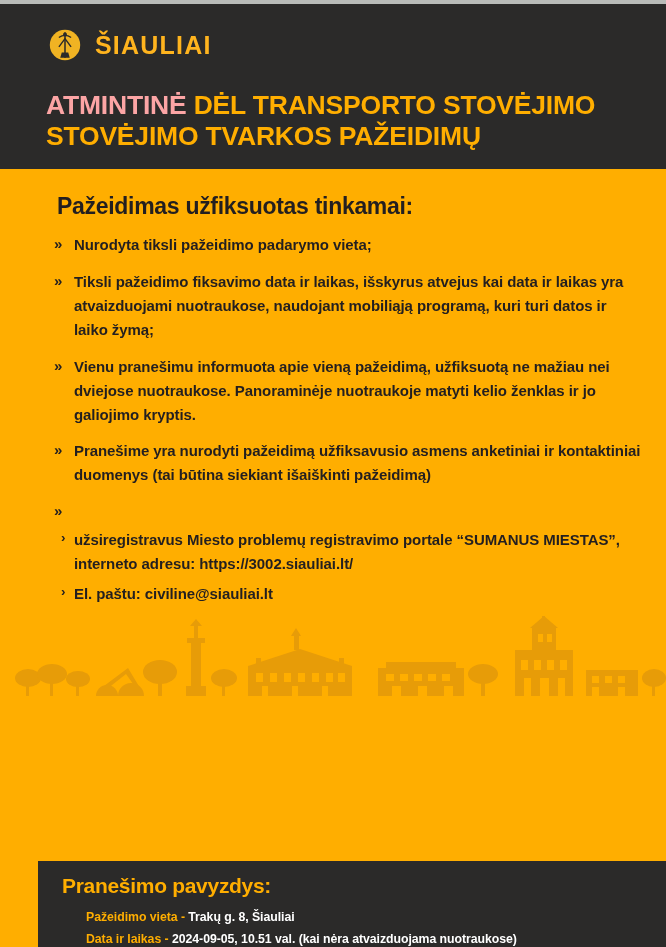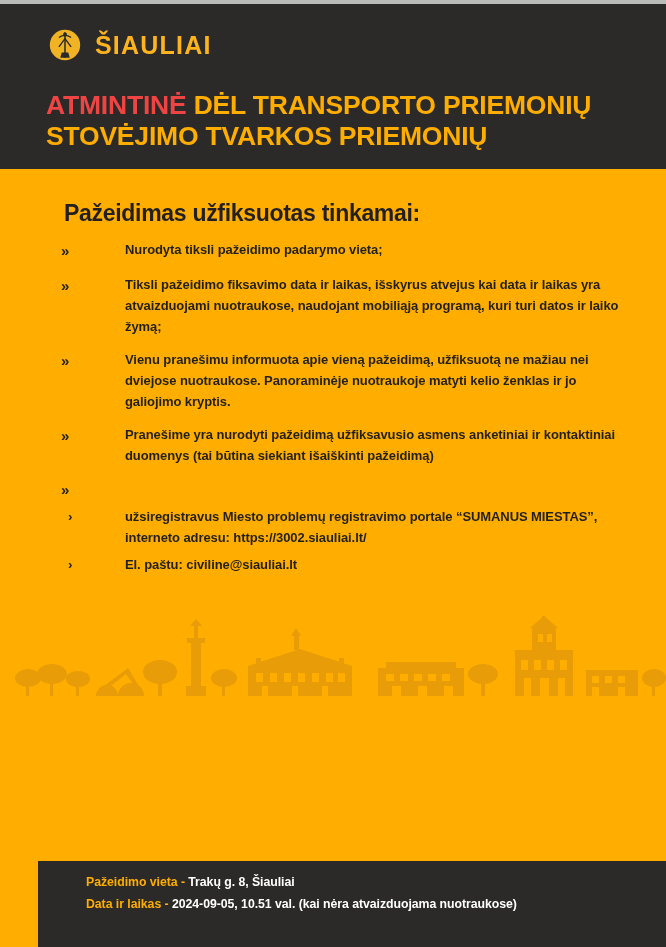--- a/index.html
+++ b/index.html
@@ -62,27 +62,27 @@
   }
 
   .header-title {
     padding: 0 34px 0 46px;
     font-size: 26.5px;
     font-weight: bold;
     line-height: 1.16;
     letter-spacing: -0.2px;
     color: #FFAE00;
   }
-  .header-title .hl-white { color: #ef4444; }
+  .header-title .hl-white { color: #fca5a5; }
 
   
   .body-area {
     flex: 1 1 auto;
     position: relative;
-    padding: 7px;
+    padding: 0;
   }
 
   .section-title {
     color: #231f20;
     font-size: 23px;
     font-weight: bold;
     letter-spacing: -0.3px;
     padding: 24px 0 13px 57px;
   }
 
@@ -105,25 +105,24 @@
     letter-spacing: -1px;
   }
   .bullet-marker.sub {
     width: 13px;
     padding-left: 7px;
     font-size: 13.5px;
   }
   .bullet-body {
     flex: 1 1 auto;
     color: #231f20;
-    font-size: 13px;
+    font-size: 15px;
     font-weight: bold;
     line-height: 1.59;
     letter-spacing: -0.08px;
-    margin-left: 44px;
   }
   .bullet-body .para { margin: 0; }
   .bullet-body .para + .para { margin-top: 0px; }
 
   .bullet.tight { margin-bottom: 6px; }
   .bullet.gap-lg { margin-bottom: 13px; }
 
   .note {
     padding-left: 20px;
     margin-top: 2px;
@@ -195,21 +194,21 @@
             <path d="M20 12.0 l7.0 9.6 l-1.2 0.85 l-5.8 -8.0 l-5.8 8.0 l-1.2 -0.85 z"></path>
             <circle cx="20" cy="9.0" r="2.1"></circle>
             <path d="M16.6 28.0 h6.8 l1.6 5.4 h-10.0 z"></path>
           </g>
         </svg>
       </span>
       <span class="brand-name">ŠIAULIAI</span>
     </div>
 
     <div class="header-title">
-      <span class="hl-white">ATMINTINĖ</span><span> DĖL TRANSPORTO PRIEMONIŲ STOVĖJIMO TVARKOS PRIEMONIŲ</span>
+      <span class="hl-white">ATMINTINĖ</span><span> DĖL TRANSPORTO STOVĖJIMO STOVĖJIMO TVARKOS PAŽEIDIMŲ</span>
     </div>
   </div>
 
   <div class="body-area">
 
     <div class="section-title">Pažeidimas užfiksuotas tinkamai:</div>
 
     <div class="bullets">
 
       <div class="bullet gap-lg">
@@ -255,20 +254,21 @@
         <span class="bullet-marker sub">›</span>
         <div class="bullet-body">
           <p class="para">El. paštu: civiline@siauliai.lt</p>
         </div>
       </div>
 
 
     </div>
 
     <div class="example-box">
+      <div class="example-title">Pranešimo pavyzdys:</div>
       <div class="example-list">
         <div class="example-row">
           <span class="lbl">Pažeidimo vieta - </span><span class="val">Trakų g. 8, Šiauliai</span>
         </div>
         <div class="example-row">
           <span class="lbl">Data ir laikas - </span><span class="val">2024-09-05, 10.51 val. (kai nėra atvaizduojama nuotraukose)</span>
         </div>
 
       </div>
     </div>

